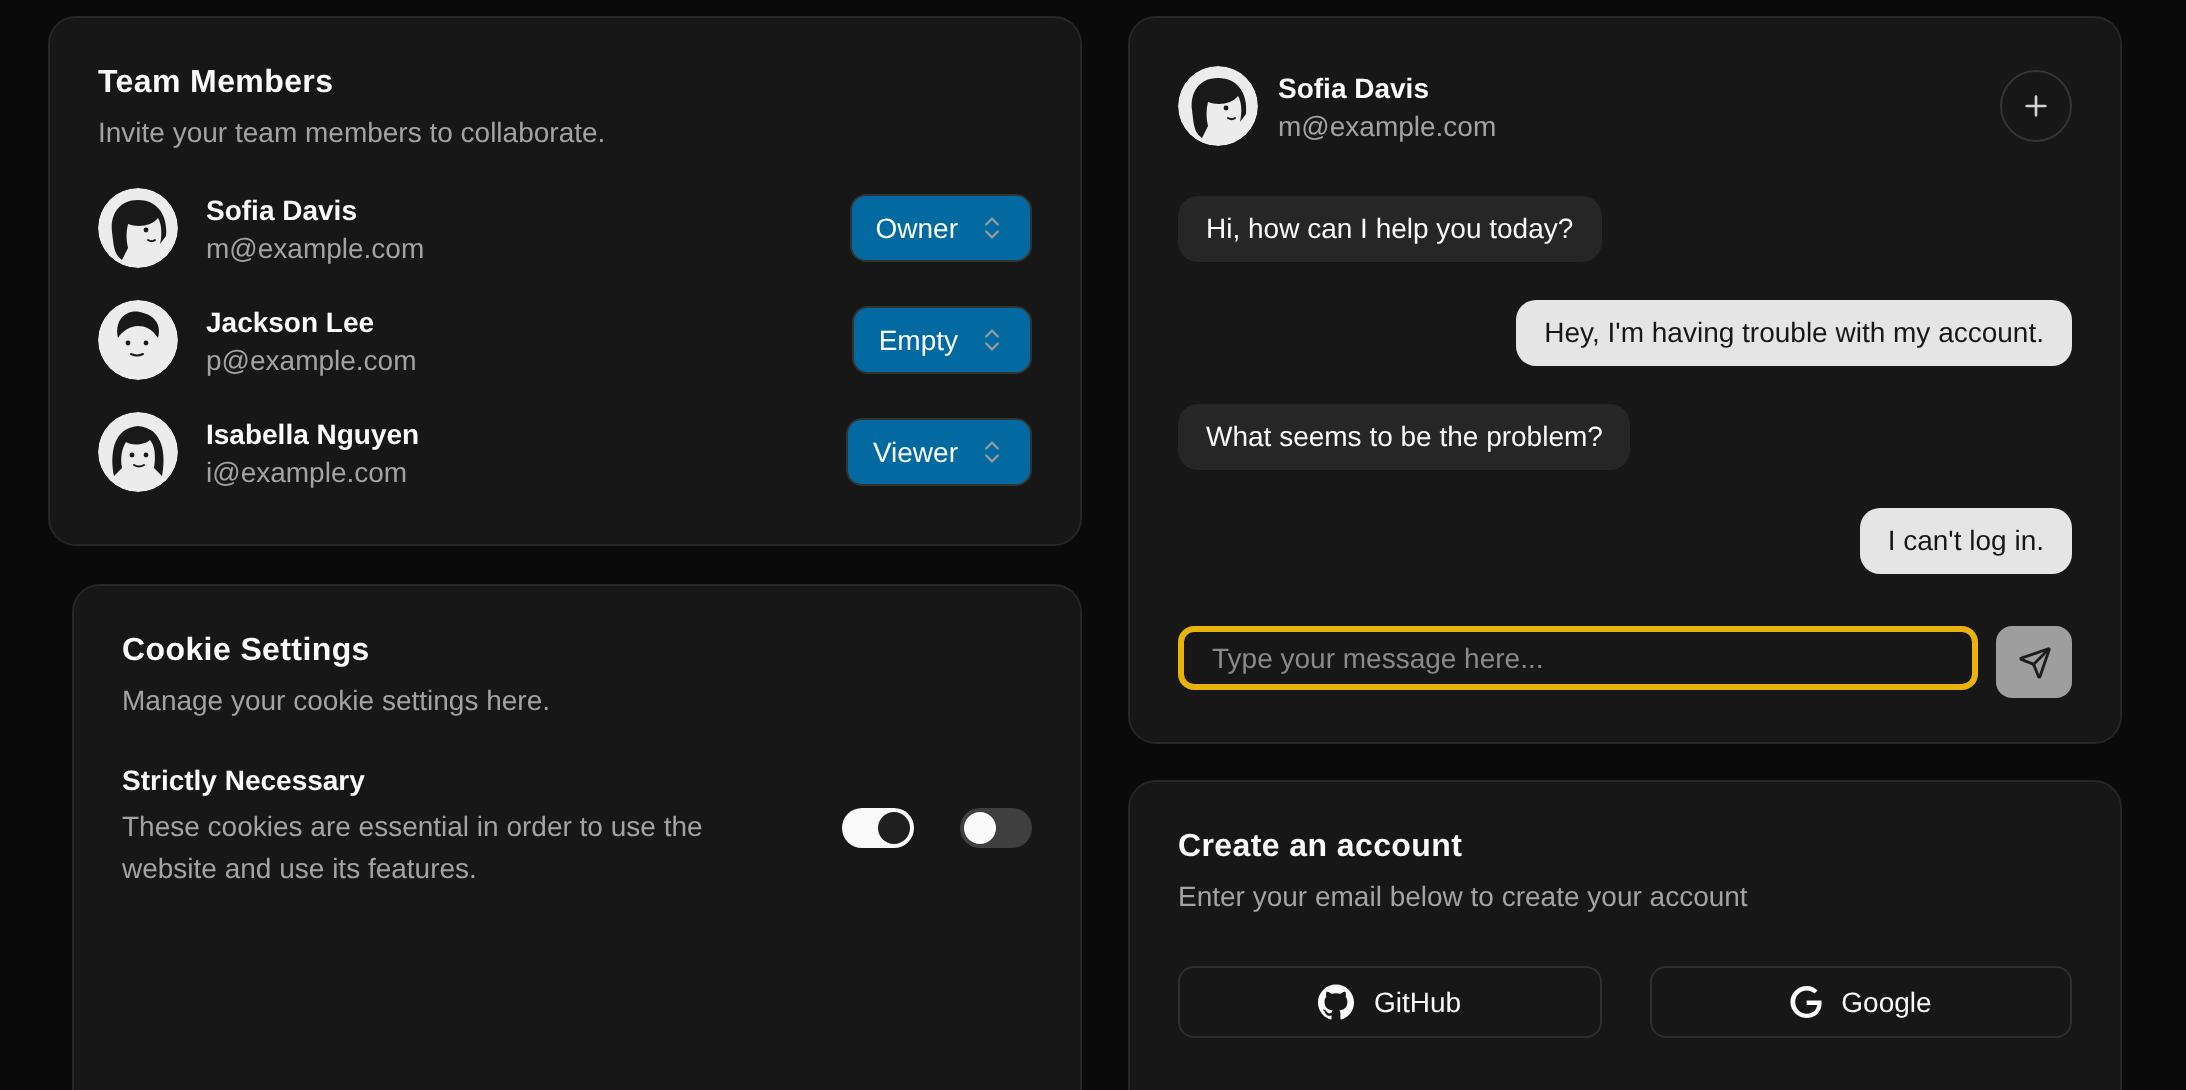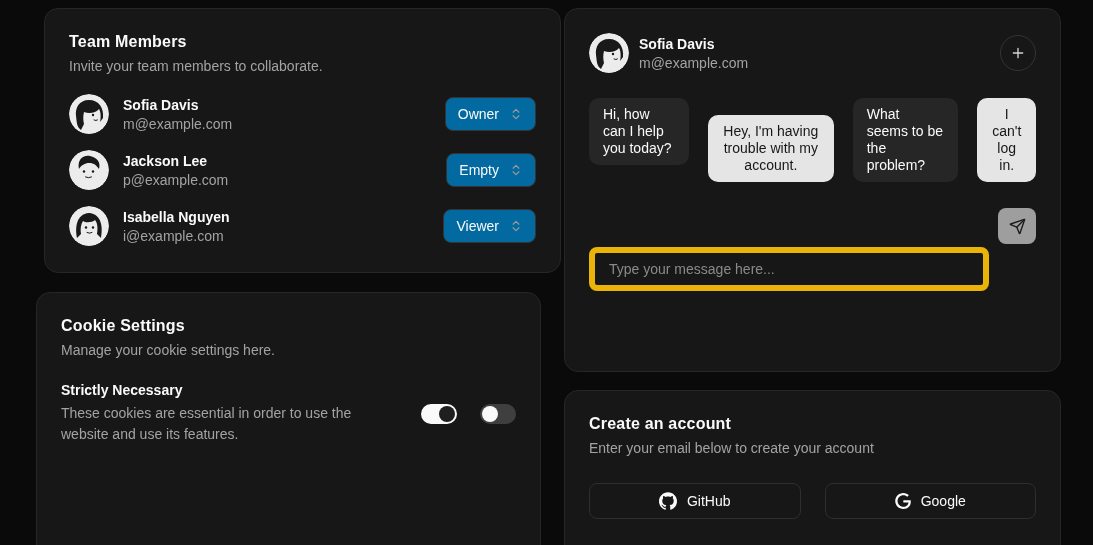--- a/index.html
+++ b/index.html
@@ -11,21 +11,21 @@
     font-family:"Liberation Sans","DejaVu Sans",sans-serif;
     color:#fafafa;
   }
   .card {
     position:absolute;
     background:#171717;
     border:1px solid #262626;
     border-radius:14px;
     padding:24px;
   }
-  #card-team    { left:44px;  top:8px;   width:517px; height:265px; }
+  #card-team    { left:24px;  top:8px;   width:517px; height:265px; }
   #card-cookie  { left:36px;  top:292px; width:505px; height:310px; }
   #card-chat    { left:564px; top:8px;   width:497px; height:364px; }
   #card-account { left:564px; top:390px; width:497px; height:230px; }
 
   .card-title { font-size:16px; font-weight:700; color:#fafafa; letter-spacing:.2px; }
   .card-desc  { font-size:14px; color:#a3a3a3; margin-top:7px; }
 
   
   .member-rows { margin-top:20px; display:flex; flex-direction:column; gap:16px; }
   .member-row  { display:flex; align-items:center; gap:14px; }
@@ -57,34 +57,34 @@
 
   
   .chat-header { display:flex; align-items:center; gap:10px; }
   .chat-user-name  { font-size:14px; font-weight:700; color:#fafafa; }
   .chat-user-email { font-size:14px; color:#a3a3a3; margin-top:3px; }
   .add-button {
     margin-left:auto; width:36px; height:36px; border-radius:50%;
     border:1px solid #343434; background:transparent; cursor:pointer;
     display:flex; align-items:center; justify-content:center;
   }
-  .messages { margin-top:25px; display:flex; flex-direction:row; gap:19px; }
+  .messages { margin-top:25px; display:flex; flex-direction:column; gap:19px; }
   .bubble {
     width:fit-content; max-width:75%;
     padding:8px 14px; border-radius:10px;
     font-size:14px; line-height:17px;
   }
   .bubble.received { background:#262626; color:#fafafa; align-self:flex-start; }
   .bubble.sent     { background:#e5e5e5; color:#171717; align-self:flex-end;text-align:center; }
   .chat-input-row { margin-top:26px; display:flex; gap:9px; }
   .chat-input {
-    flex:1; height:44px; background:transparent;
-    border:6px solid #eab308; border-radius:8px;
+    flex:1; height:32px; background:transparent;
+    border:3px solid #eab308; border-radius:8px;
     padding:0 14px; font-size:14px; color:#fafafa;
-    font-family:inherit; outline:none;margin-top:39px;
+    font-family:inherit; outline:none;
   }
   .chat-input::placeholder { color:#8a8a8a; }
   .send-button {
     width:38px; height:36px; border-radius:8px; flex:none;
     background:#9e9e9e; border:none; cursor:pointer;
     display:flex; align-items:center; justify-content:center;
   }
 
   
   .provider-row { margin-top:27px; display:flex; gap:24px; }

